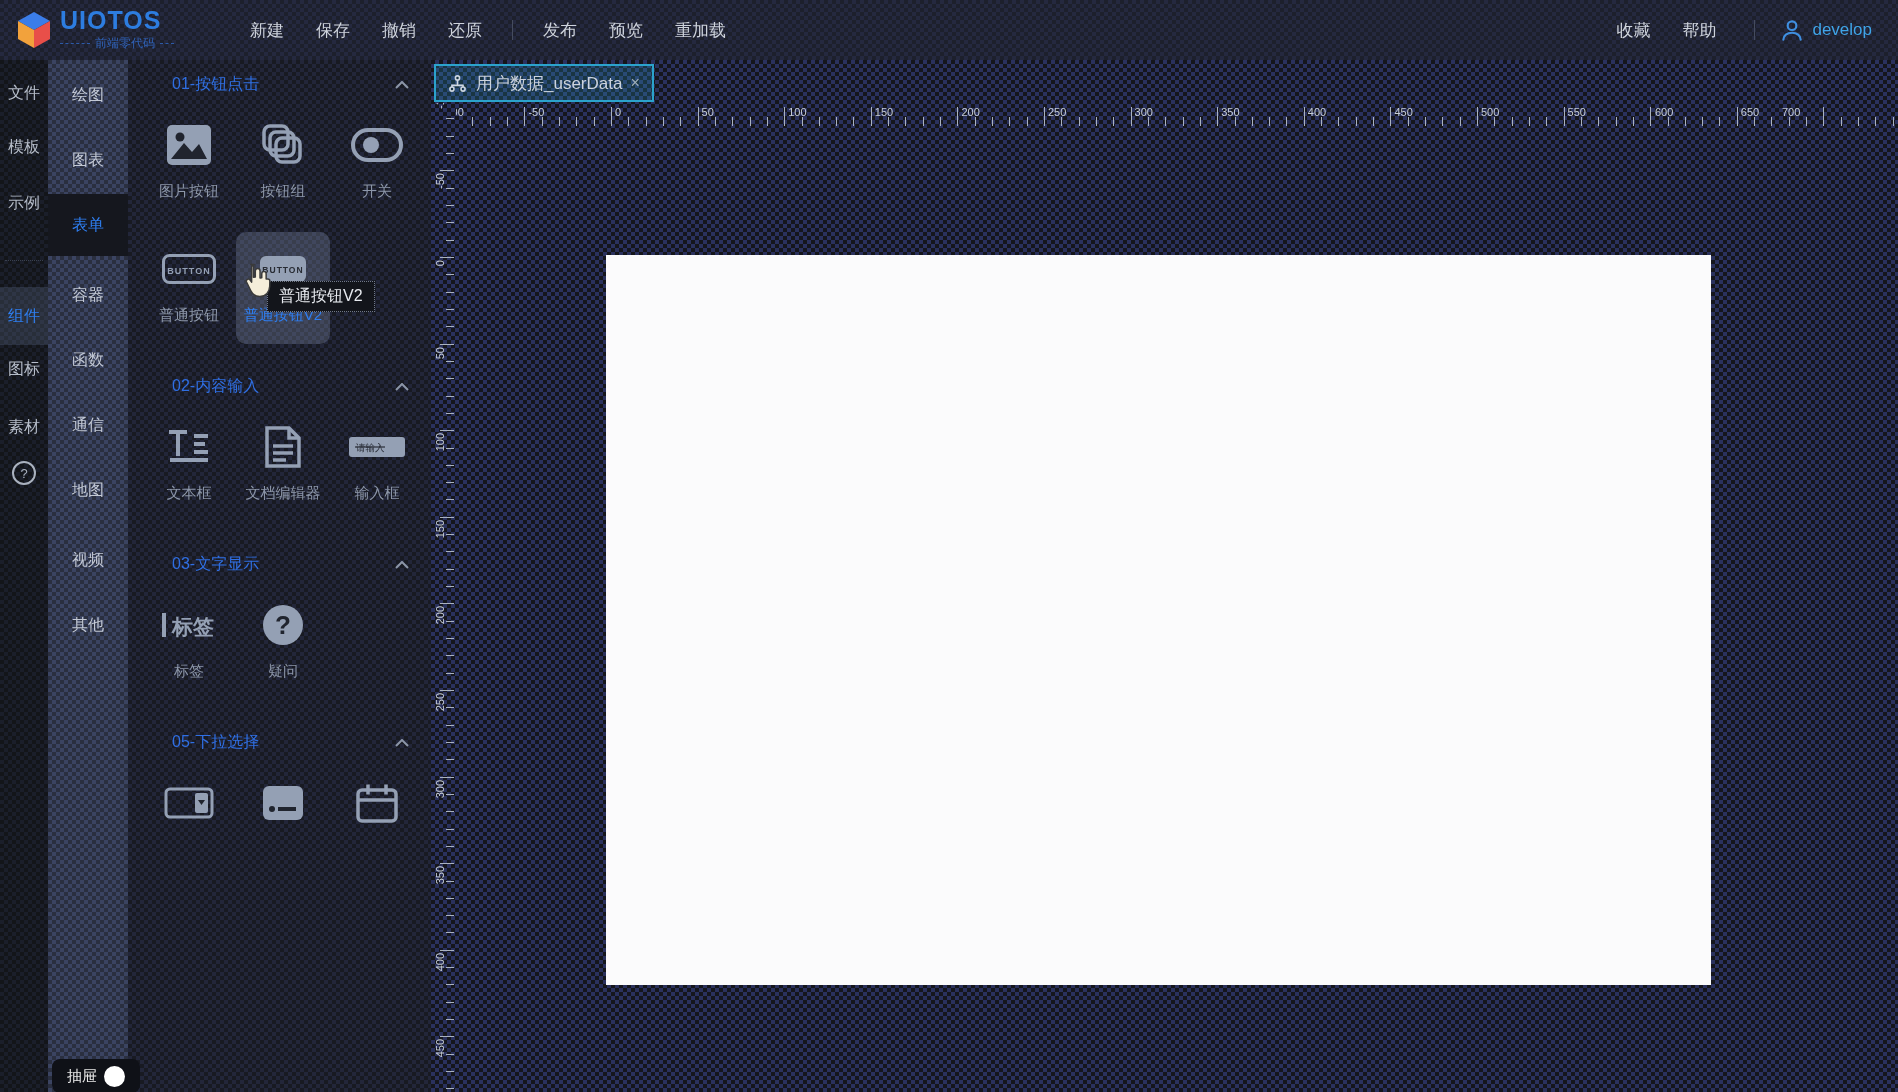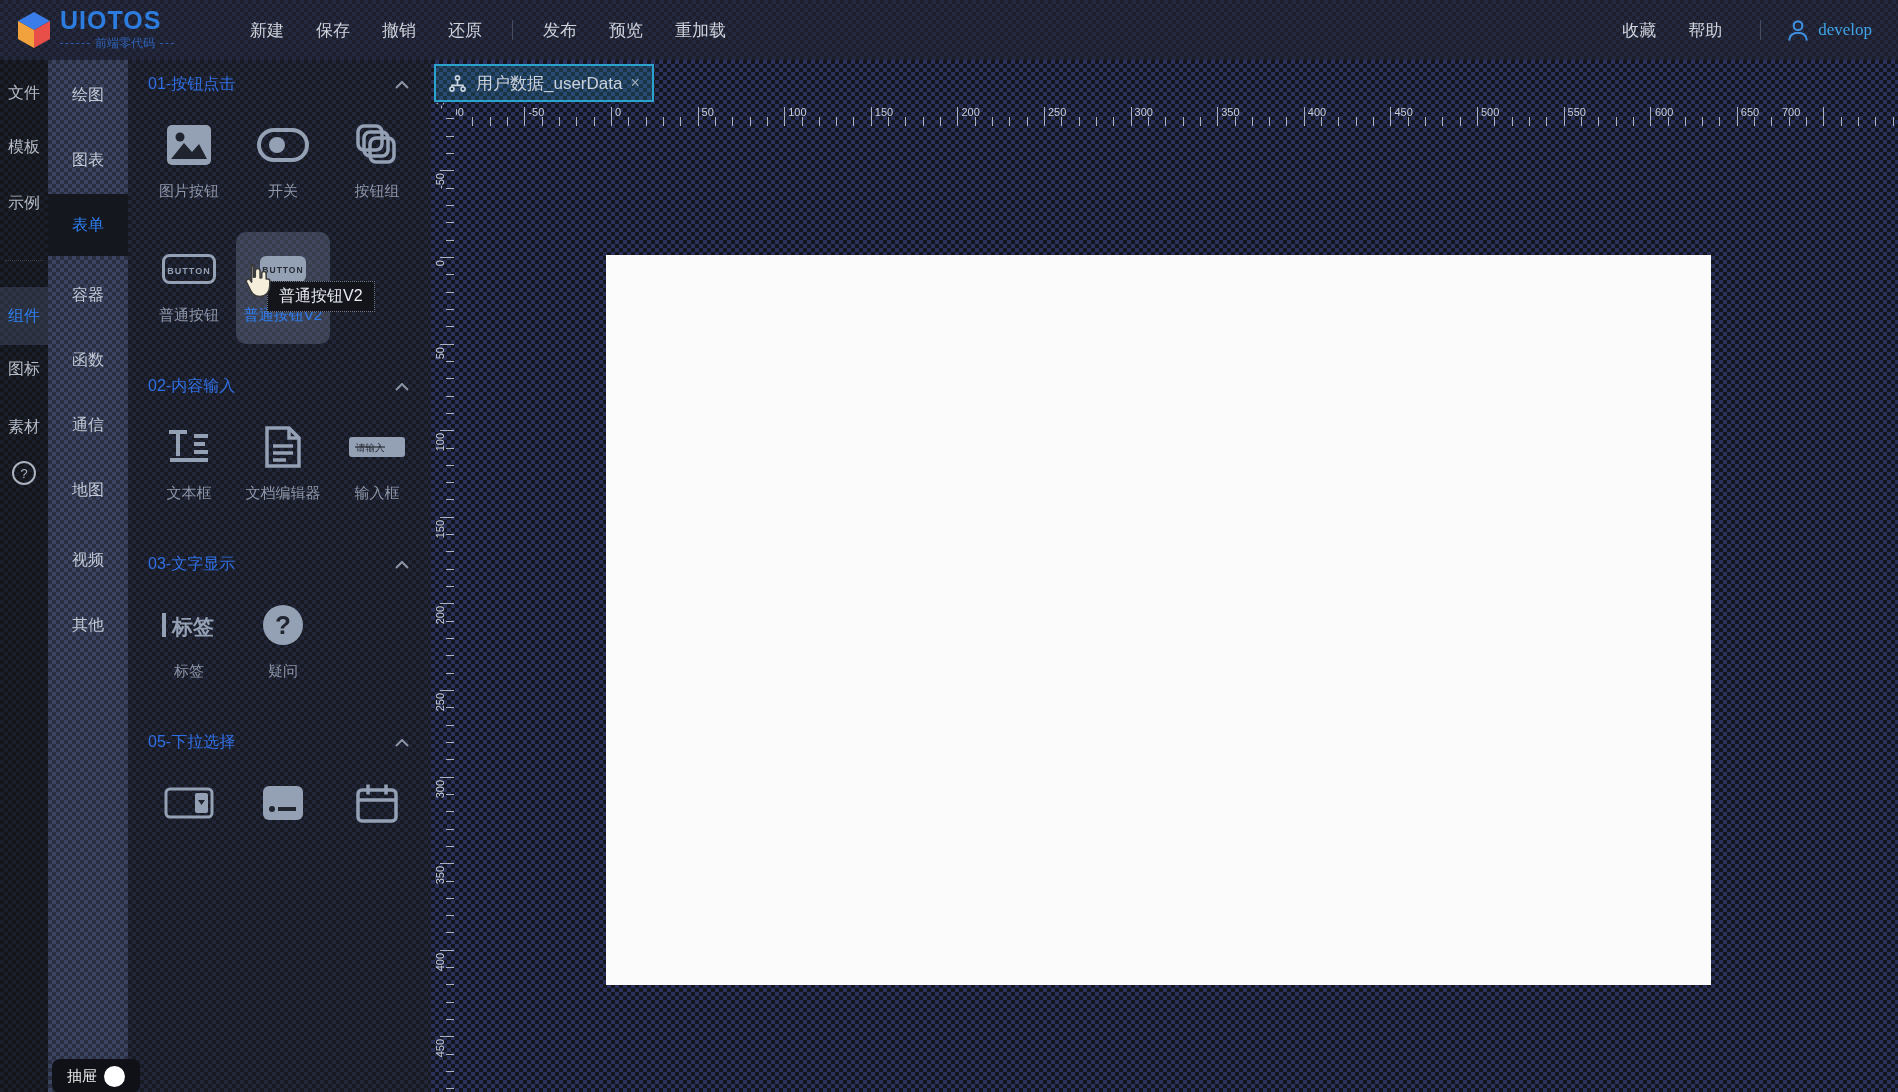--- a/index.html
+++ b/index.html
@@ -17,40 +17,40 @@
   .logo-sub-row{display:flex;align-items:center;margin-top:3px;}
   .logo-sub{color:#2f62b8;font-size:12px;margin:0 5px;white-space:nowrap;}
   .dash{border-top:1px dashed #2c5aa8;height:0;}
   .dash.long{width:30px}.dash.short{width:14px}
   .menu{display:flex;align-items:center;color:#ced3dc;font-size:17px;}
   .menu-left{margin-left:40px;}
   .menu-item{padding:0 16px;cursor:pointer;white-space:nowrap;}
   .vdiv{width:1px;height:20px;background:#454c5e;margin:0 14px;}
   .topbar-spacer{flex:1;}
   .menu-right{margin-right:8px;}
-  .user-box{display:flex;align-items:center;margin:0 26px 0 10px;font-family:Liberation Serif, serif;}
+  .user-box{display:flex;align-items:center;margin:0 26px 0 10px;}
   .user-name{color:#3fa4e8;font-size:17px;margin-left:7px;}
   
   .app{display:flex;height:1032px;}
   
   .col1{width:48px;position:relative;background-color:#131519;--patc:rgba(70,82,140,.15);flex:0 0 auto;}
   .nav1-item{position:absolute;left:0;width:100%;text-align:center;color:#b6bdc9;font-size:16px;height:30px;line-height:30px;cursor:pointer;z-index:2;}
   .nav1-item.active{color:#2e7ef0;}
   .nav1-divider{position:absolute;top:200px;left:5px;width:38px;border-top:1px dotted #39404f;}
   .nav1-active-bg{position:absolute;top:227px;left:0;width:48px;height:58px;background:rgba(120,135,175,.22);}
   .nav1-help{position:absolute;top:400px;left:0;width:100%;display:flex;justify-content:center;cursor:pointer;}
   
   .col2{width:80px;position:relative;background-color:#2a2f3f;--patc:rgba(90,104,160,.35);flex:0 0 auto;}
   .nav2-item{position:absolute;left:0;width:100%;height:62px;line-height:62px;text-align:center;color:#c3c9d5;font-size:16px;cursor:pointer;}
   .nav2-item.active{background:#15171e;color:#2e7ef0;}
   
   .col3{width:303px;position:relative;background-color:#181a22;--patc:rgba(70,82,140,.22);flex:0 0 auto;overflow:hidden;}
   .pal-section:first-child{margin-top:6px;}
   .pal-header{height:36px;display:flex;align-items:center;justify-content:space-between;padding:0 22px 0 20px;cursor:pointer;}
-  .pal-title{color:#2f6fe4;font-size:16px;}
+  .pal-title{color:#2f6fe4;font-size:16px;margin-left:24px;}
   .pal-grid{display:grid;grid-template-columns:repeat(3,94px);row-gap:12px;padding:6px 8px 24px 14px;}
   .pal-item{height:112px;display:flex;flex-direction:column;align-items:center;cursor:pointer;}
   .pal-item.hovered{background:rgba(145,158,190,.28);border-radius:10px;}
   .pal-iconbox{height:58px;display:flex;align-items:center;justify-content:center;margin-top:8px;}
   .pal-label{margin-top:8px;font-size:15px;color:#8d97a9;white-space:nowrap;}
   .pal-item.hovered .pal-label{color:#2e7ef0;}
   
   .canvas-region{flex:1;position:relative;background-color:#15161c;--patc:rgba(64,76,158,.5);overflow:hidden;}
   .tabbar{position:absolute;top:0;left:0;right:0;height:43px;}
   .tab{position:absolute;left:3px;top:4px;height:38px;box-sizing:border-box;border:2px solid #2ba3cc;background:rgba(43,163,204,.22);display:flex;align-items:center;padding:0 12px;cursor:pointer;}
@@ -165,36 +165,36 @@
               <svg width="46" height="42" viewBox="0 0 46 42">
                 <rect x="1" y="1" width="44" height="40" rx="5" fill="#94a0b4"></rect>
                 <circle cx="14" cy="13" r="4.5" fill="#20242e"></circle>
                 <path d="M5 35 L18 19 L26 28 L33 20 L41 35 Z" fill="#20242e"></path>
               </svg>
             </div>
             <div class="pal-label">图片按钮</div>
           </div>
           <div class="pal-item">
             <div class="pal-iconbox">
-              <svg width="52" height="34" viewBox="0 0 52 34">
-                <rect x="2" y="2" width="48" height="30" rx="15" fill="none" stroke="#94a0b4" stroke-width="4"></rect>
-                <circle cx="20" cy="17" r="8" fill="#94a0b4"></circle>
-              </svg>
-            </div>
-            <div class="pal-label">开关</div>
-          </div>
-          <div class="pal-item">
-            <div class="pal-iconbox">
               <svg width="46" height="46" viewBox="0 0 46 46" fill="none" stroke="#94a0b4" stroke-width="3.5">
                 <rect x="4" y="4" width="24" height="24" rx="6"></rect>
                 <rect x="10" y="10" width="24" height="24" rx="6"></rect>
                 <rect x="16" y="16" width="24" height="24" rx="6"></rect>
               </svg>
             </div>
             <div class="pal-label">按钮组</div>
+          </div>
+          <div class="pal-item">
+            <div class="pal-iconbox">
+              <svg width="52" height="34" viewBox="0 0 52 34">
+                <rect x="2" y="2" width="48" height="30" rx="15" fill="none" stroke="#94a0b4" stroke-width="4"></rect>
+                <circle cx="20" cy="17" r="8" fill="#94a0b4"></circle>
+              </svg>
+            </div>
+            <div class="pal-label">开关</div>
           </div>
           <div class="pal-item">
             <div class="pal-iconbox">
               <svg width="54" height="30" viewBox="0 0 54 30">
                 <rect x="1.5" y="1.5" width="51" height="27" rx="6" fill="none" stroke="#94a0b4" stroke-width="3"></rect>
                 <text x="27" y="19.5" text-anchor="middle" font-size="9" font-weight="bold" letter-spacing="1" fill="#94a0b4" font-family="Liberation Sans,sans-serif">BUTTON</text>
               </svg>
             </div>
             <div class="pal-label">普通按钮</div>
           </div>

